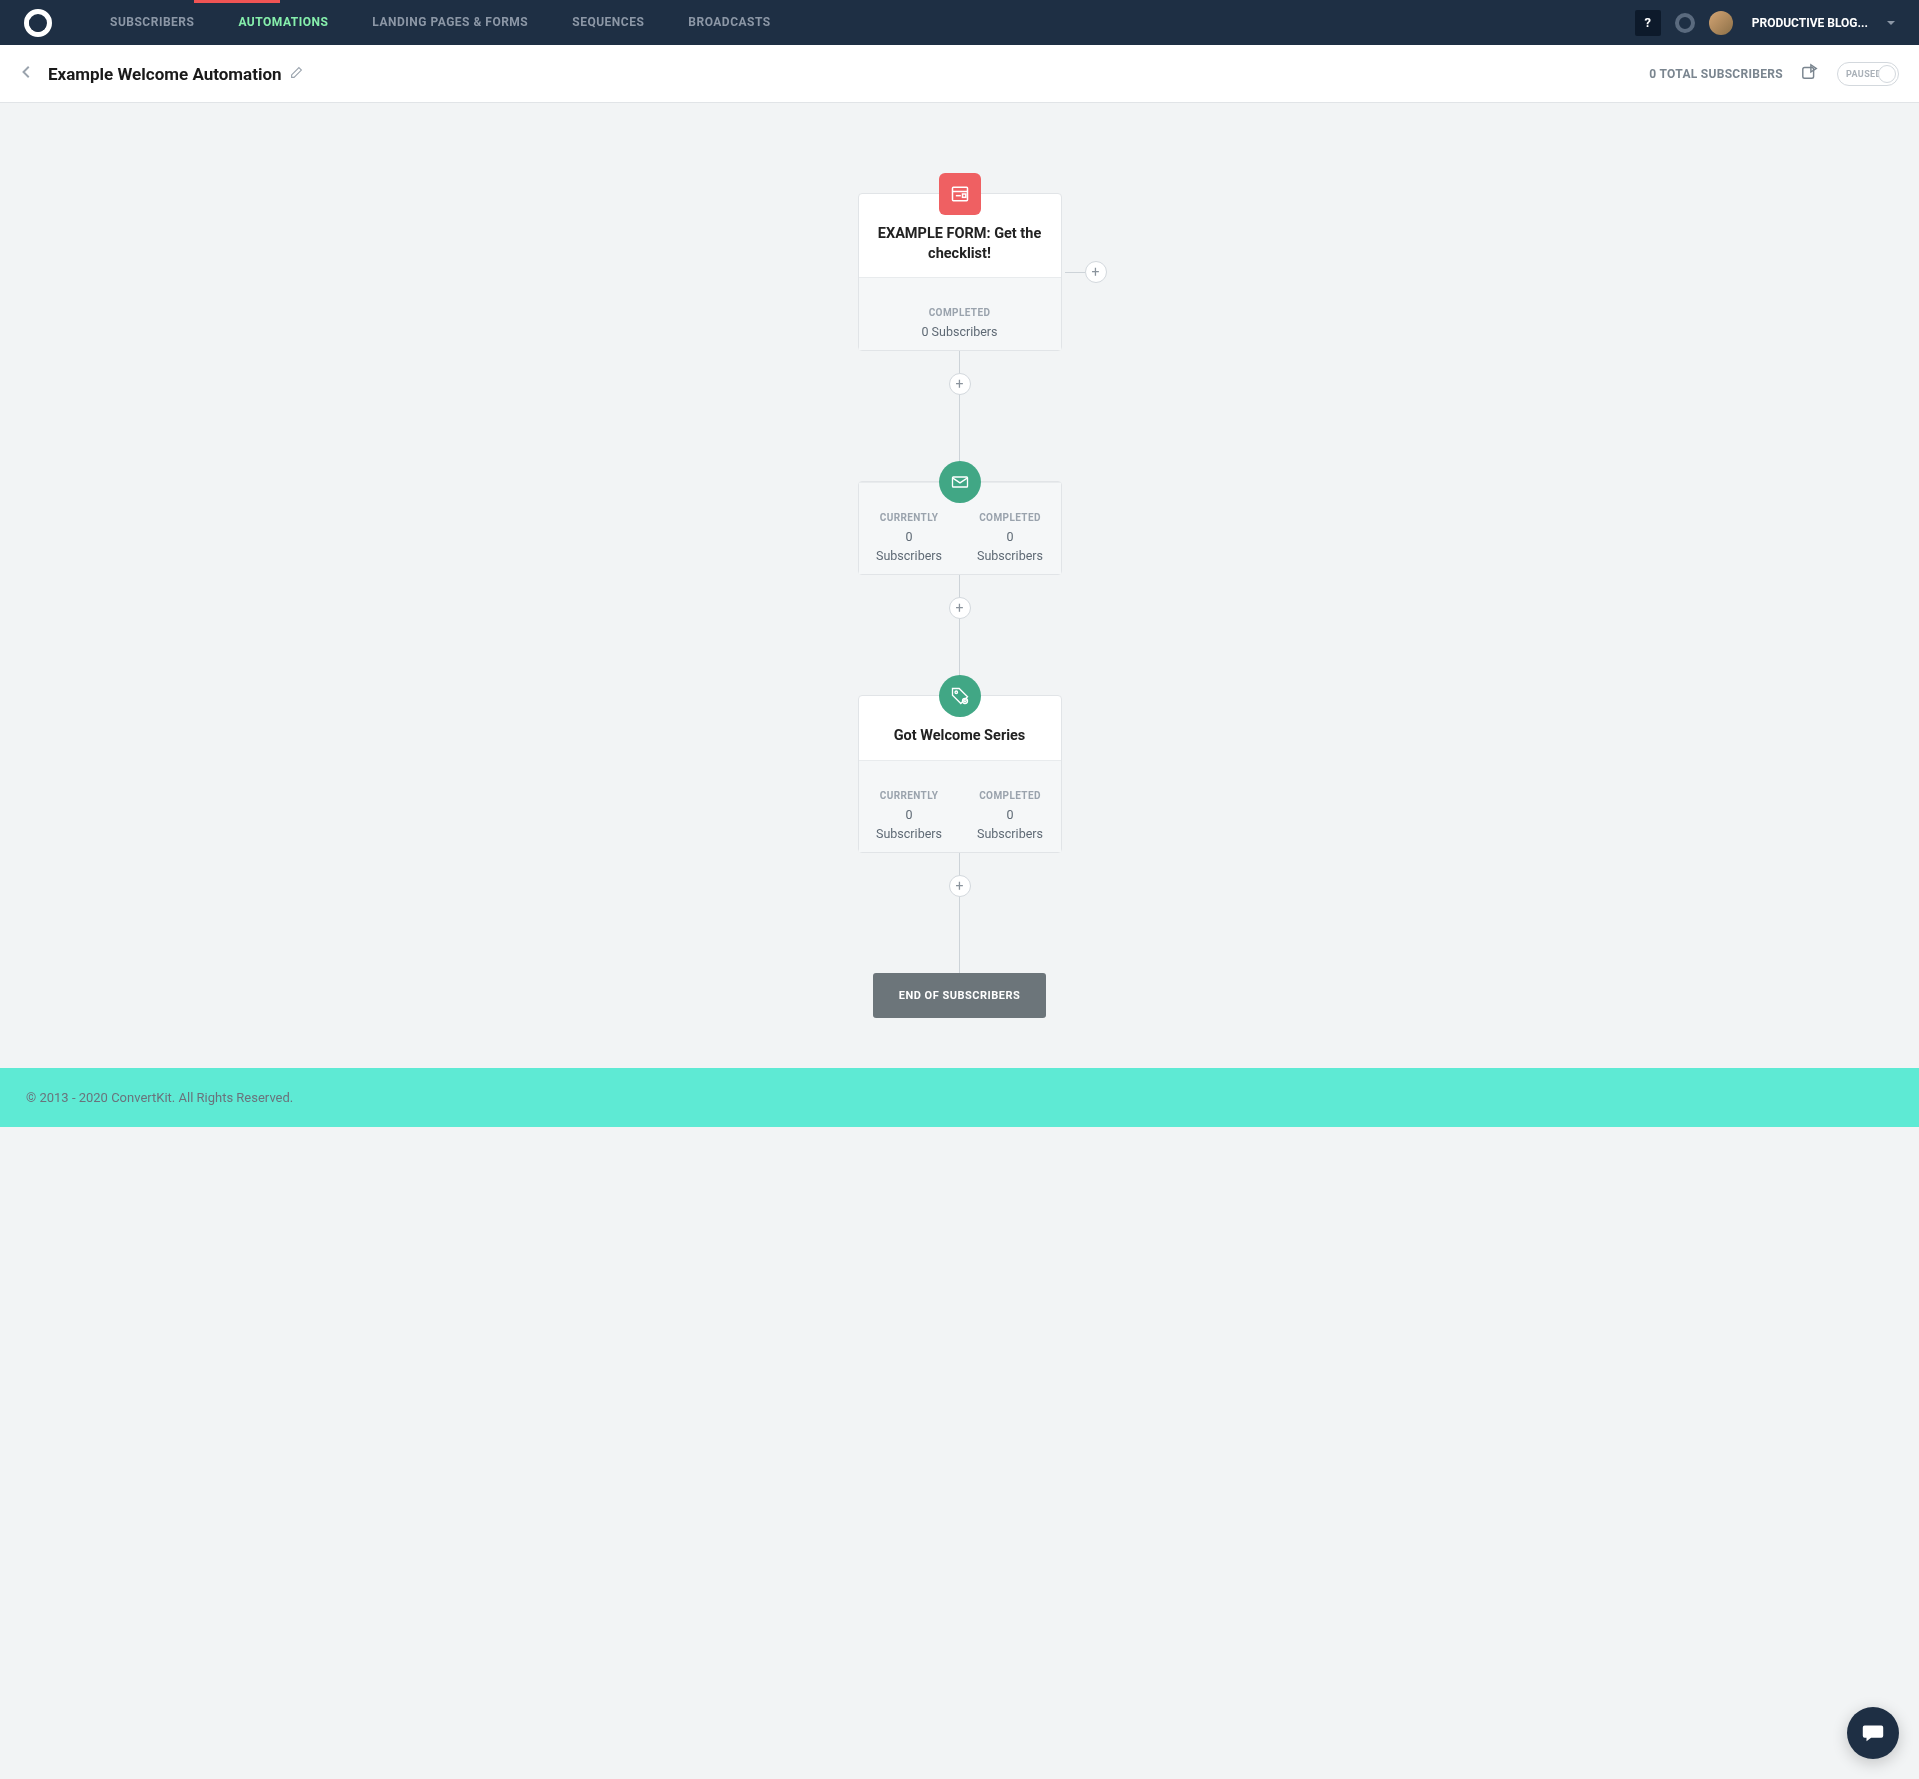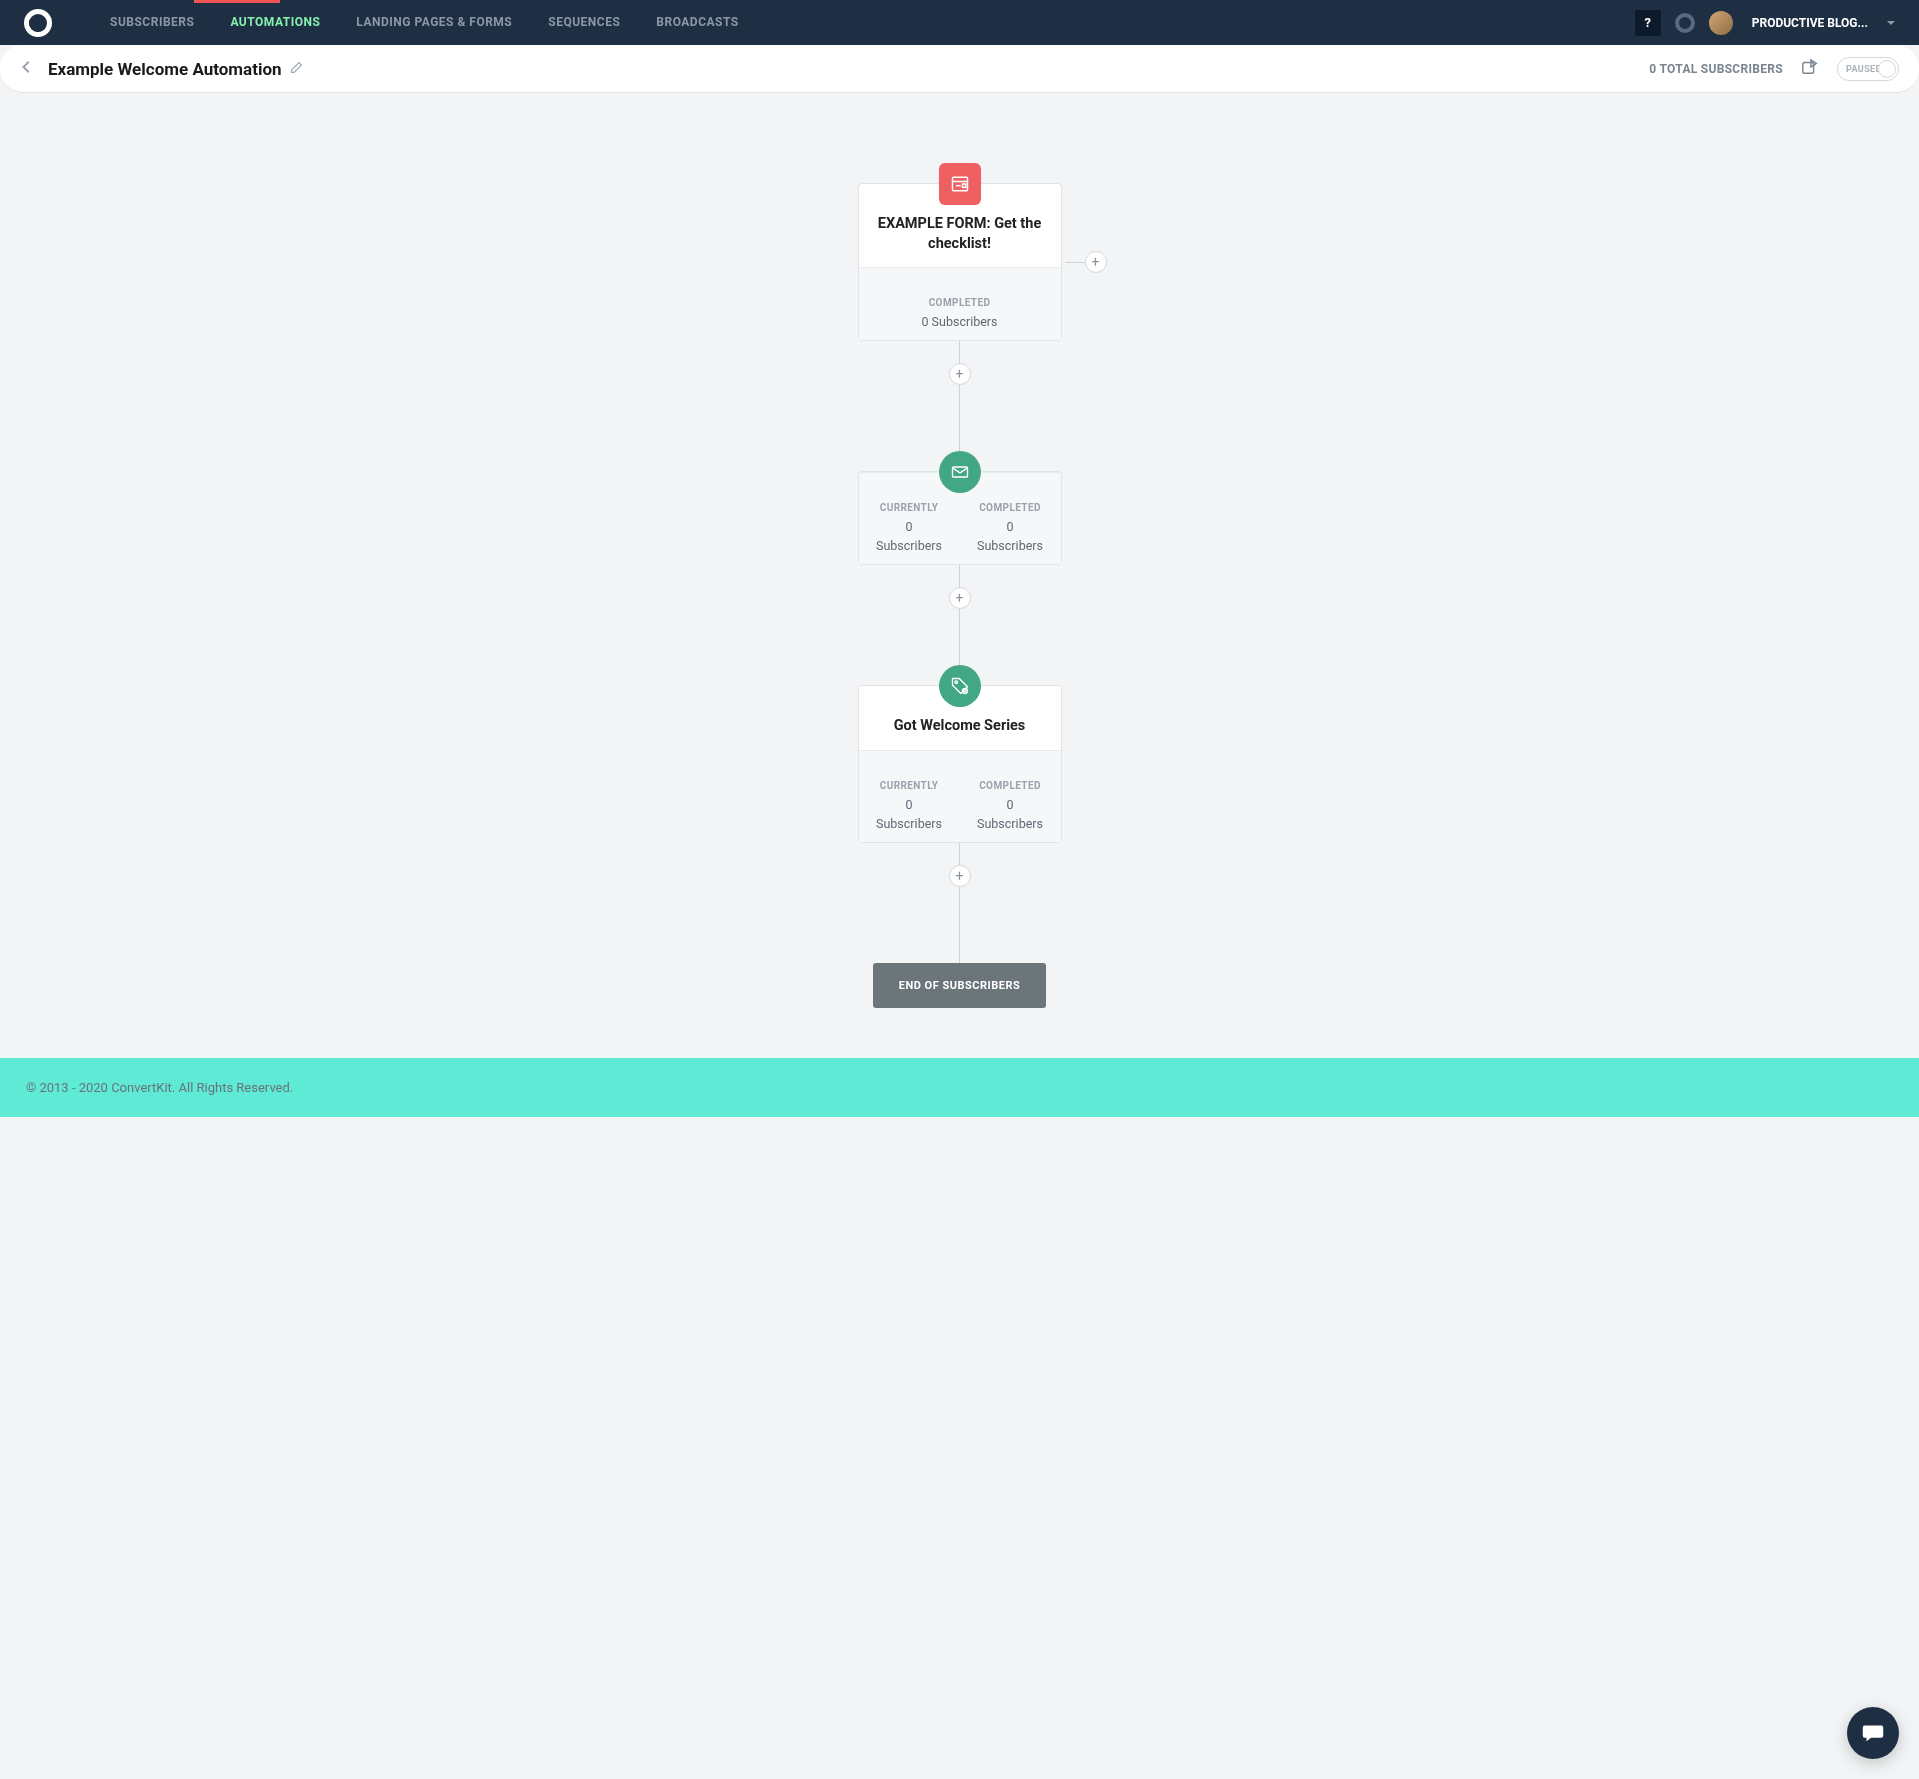--- a/index.html
+++ b/index.html
@@ -35,21 +35,21 @@
       overflow: hidden;
     }
     .logo::after {
       content: '';
       position: absolute;
       width: 30px; height: 26px;
       background: #1e2f44;
       left: -6px; top: 10px;
       transform: rotate(25deg);
     }
-    .navlinks { display: flex; gap: 0; }
+    .navlinks { display: flex; gap: 8px; }
     .navlink {
       color: #8c97a6;
       font-size: 12px;
       font-weight: 700;
       letter-spacing: 0.5px;
       text-transform: uppercase;
       padding: 0 18px;
       line-height: 45px;
       cursor: pointer;
     }
@@ -84,25 +84,24 @@
       width: 0; height: 0;
       border-left: 4px solid transparent;
       border-right: 4px solid transparent;
       border-top: 4px solid #8c97a6;
     }
 
     
     .subheader {
       background: #fff;
       border-bottom: 1px solid #e1e4e7;
-      height: 48px;
+      height: 58px;
       display: flex;
       align-items: center;
       padding: 7px 20px;
-      border-radius: 23px;
     }
     .back-arrow {
       color: #9aa3ad;
       width: 18px;
       cursor: pointer;
       margin-right: 10px;
     }
     .page-title {
       font-size: 17px;
       font-weight: 700;

